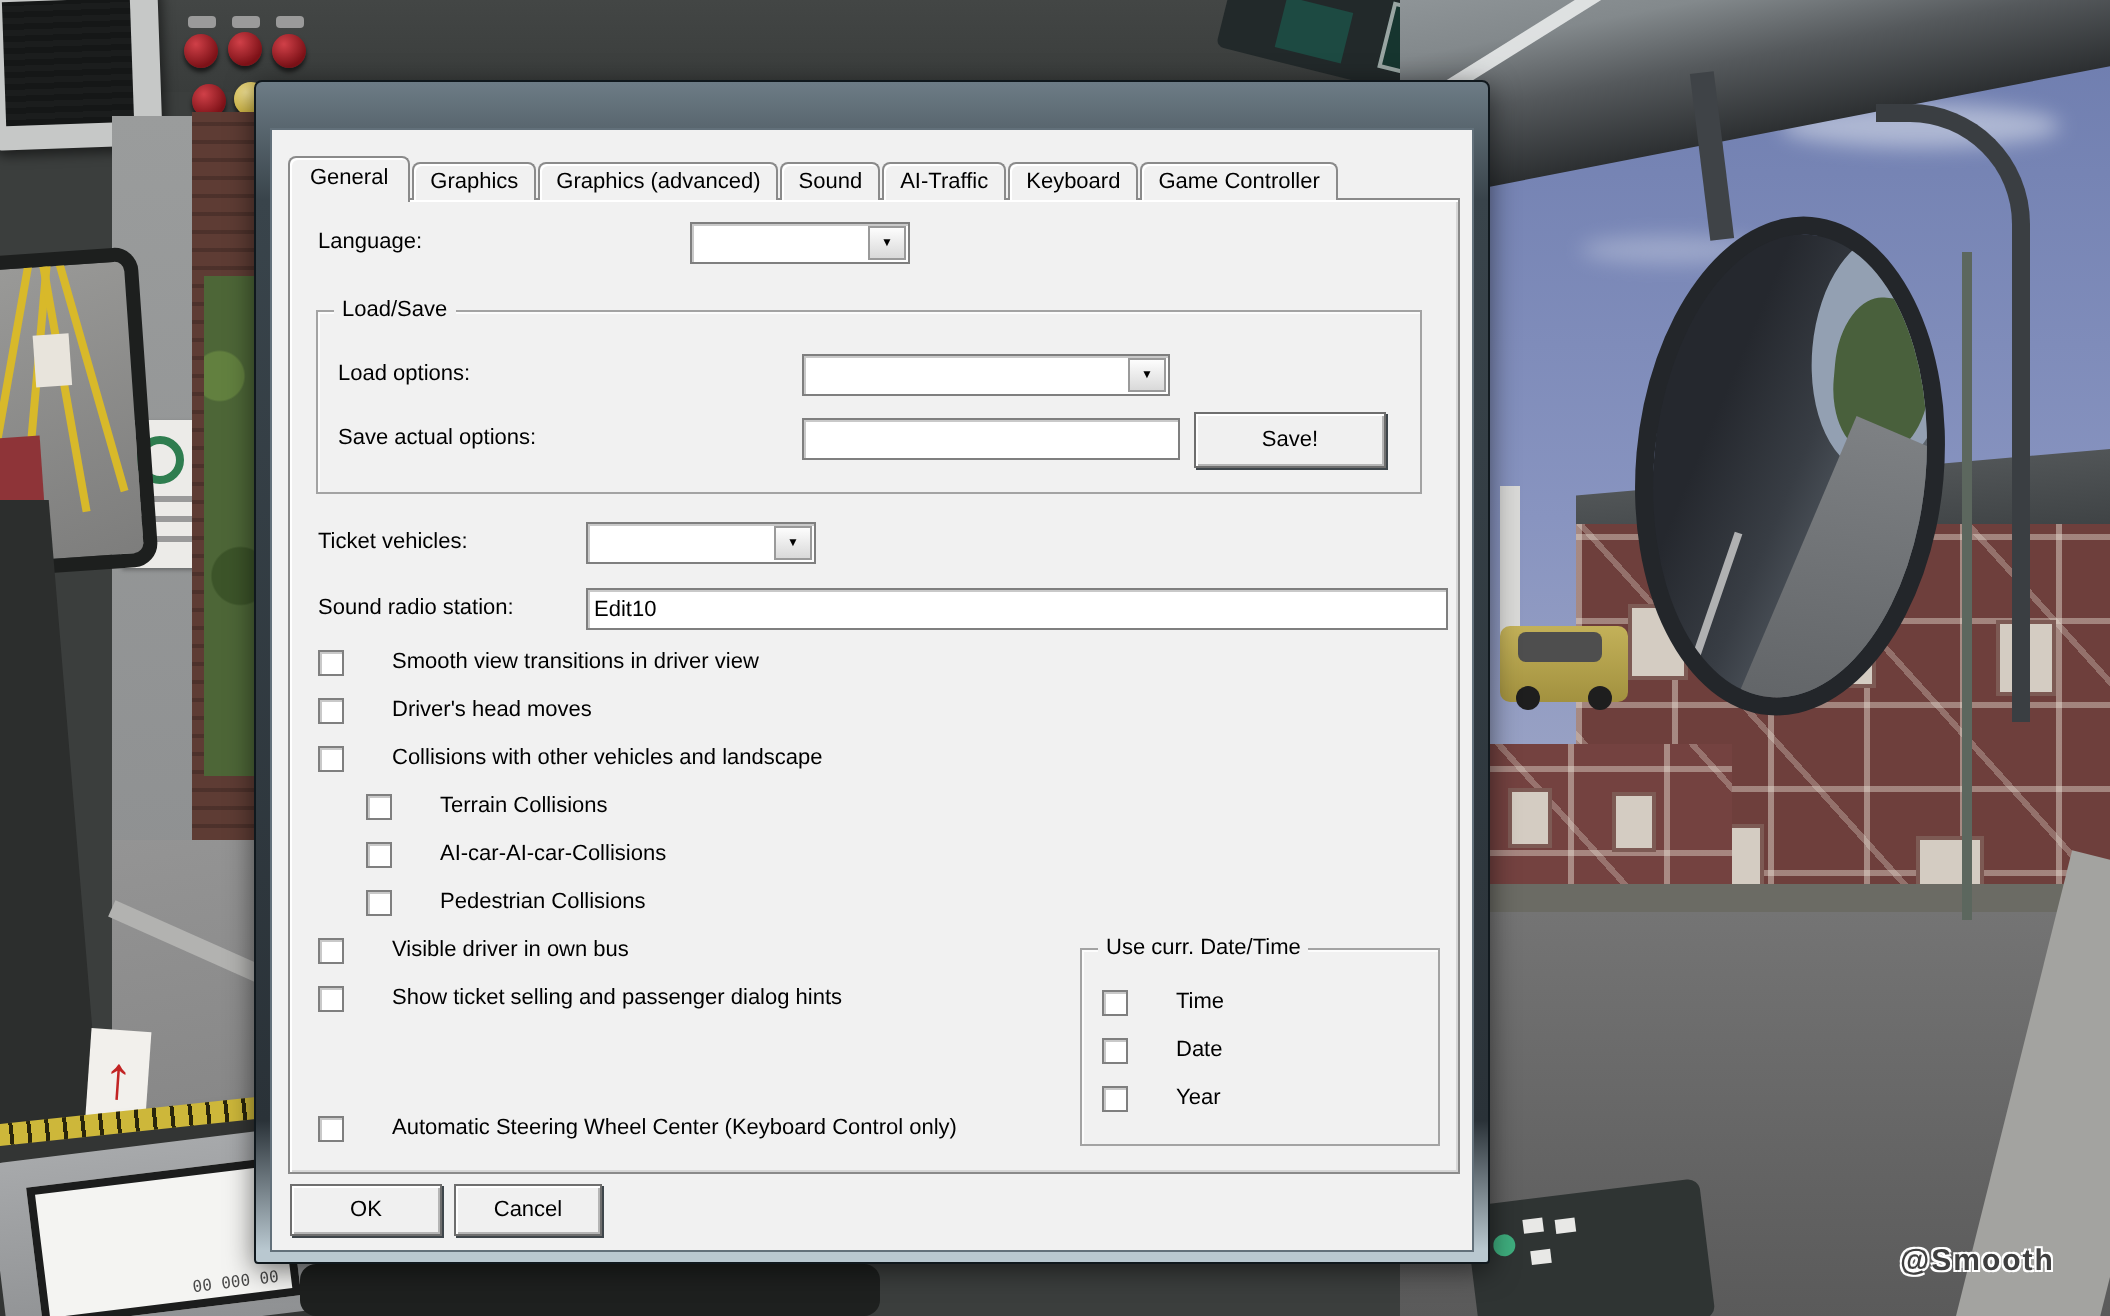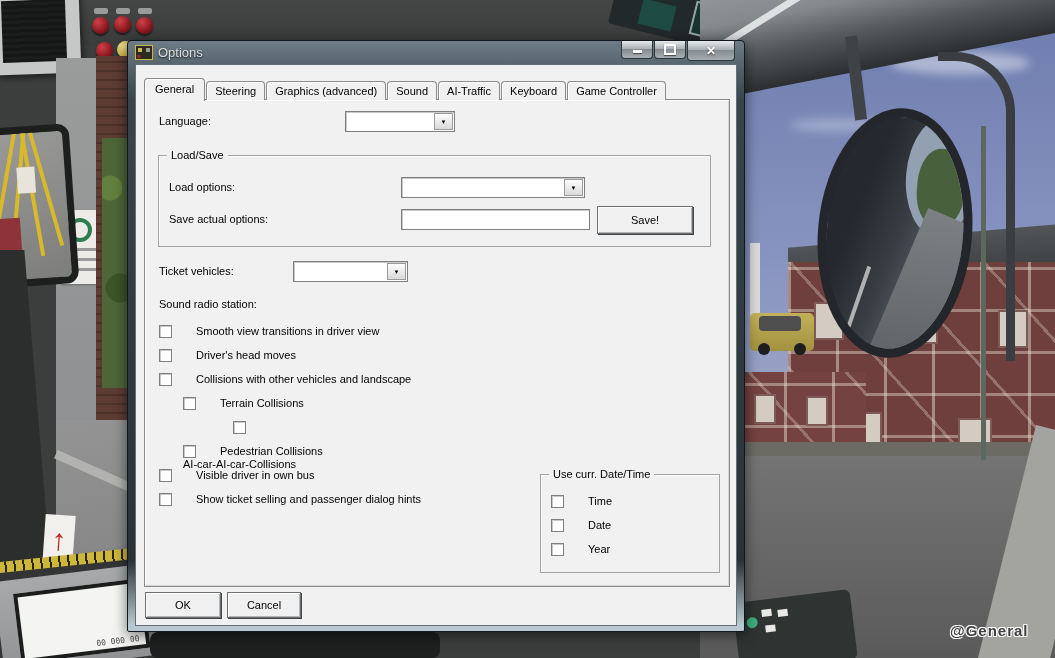--- a/index.html
+++ b/index.html
@@ -229,48 +229,29 @@
     </div>
 
     <div class="abs deskshadow"></div>
     <div class="abs farebox">
       <div class="fb-k" style="left:28px;top:10px;"></div>
       <div class="fb-k" style="left:44px;top:12px;"></div>
       <div class="fb-k" style="left:30px;top:26px;"></div>
       <div class="fb-g"></div>
     </div>
 
-    <div class="abs watermark">@General</div>
+    <div class="abs watermark">@Smooth</div>
   </div>
 
   <div id="dialog">
-    <div class="titlebar">
-      <div class="title-icon">
-          <i></i>
-          <b></b>
-          <u></u>
-        </div>
-      <div class="title-text">Options</div>
-      <div class="winbtns">
-        <div class="winbtn small">
-            <span class="glyph-min"></span>
-          </div>
-        <div class="winbtn small">
-            <span class="glyph-max"></span>
-          </div>
-        <div class="winbtn close">
-            <span class="glyph-x">✕</span>
-          </div>
-      </div>
-    </div>
 
     <div class="client">
 
       <div class="tabs">
-        <span class="tab active">General</span><span class="tab">Steering</span><span class="tab">Graphics (advanced)</span><span class="tab">Sound</span><span class="tab">AI-Traffic</span><span class="tab">Keyboard</span><span class="tab">Game Controller</span>
+        <span class="tab active">General</span><span class="tab">Graphics</span><span class="tab">Graphics (advanced)</span><span class="tab">Sound</span><span class="tab">AI-Traffic</span><span class="tab">Keyboard</span><span class="tab">Game Controller</span>
       </div>
 
       <div class="panel">
 
         <div class="lbl" style="left:14px;top:15px;">Language:</div>
         <div class="combo" style="left:200px;top:11px;width:108px;">
           <span class="lbl" style="left:3px;top:3px;"></span>
           <span class="drop">
               <span>▼</span>
             </span>
@@ -294,52 +275,59 @@
 
         <div class="lbl" style="left:14px;top:165px;">Ticket vehicles:</div>
         <div class="combo" style="left:148px;top:161px;width:113px;">
           <span class="lbl" style="left:3px;top:3px;"></span>
           <span class="drop">
               <span>▼</span>
             </span>
         </div>
 
         <div class="lbl" style="left:14px;top:198px;">Sound radio station:</div>
+        <div class="edit" style="left:148px;top:194px;width:426px;">
+          <span>Edit10</span>
+        </div>
 
         <div class="cb-row" style="left:14px;top:225px;">
           <span class="cb"></span>
           <span class="cb-label">Smooth view transitions in driver view</span>
         </div>
         <div class="cb-row" style="left:14px;top:249px;">
           <span class="cb"></span>
           <span class="cb-label">Driver's head moves</span>
         </div>
         <div class="cb-row" style="left:14px;top:273px;">
           <span class="cb"></span>
           <span class="cb-label">Collisions with other vehicles and landscape</span>
         </div>
         <div class="cb-row" style="left:38px;top:297px;">
           <span class="cb"></span>
           <span class="cb-label">Terrain Collisions</span>
         </div>
-        <div class="cb-row" style="left:38px;top:321px;flex-direction:column;">
+        <div class="cb-row" style="left:38px;top:321px;">
           <span class="cb"></span>
           <span class="cb-label">AI-car-AI-car-Collisions</span>
         </div>
         <div class="cb-row" style="left:38px;top:345px;">
           <span class="cb"></span>
           <span class="cb-label">Pedestrian Collisions</span>
         </div>
         <div class="cb-row" style="left:14px;top:369px;">
           <span class="cb"></span>
           <span class="cb-label">Visible driver in own bus</span>
         </div>
         <div class="cb-row" style="left:14px;top:393px;justify-content:space-between;">
           <span class="cb"></span>
           <span class="cb-label">Show ticket selling and passenger dialog hints</span>
+        </div>
+        <div class="cb-row" style="left:14px;top:458px;">
+          <span class="cb"></span>
+          <span class="cb-label">Automatic Steering Wheel Center (Keyboard Control only)</span>
         </div>
 
         <div class="groupbox" style="left:395px;top:374px;width:178px;height:97px;">
           <span class="gb-title">Use curr. Date/Time</span>
           <div class="cb-row" style="left:10px;top:20px;align-items:center;">
             <span class="cb"></span>
             <span class="cb-label">Time</span>
           </div>
           <div class="cb-row" style="left:10px;top:44px;">
             <span class="cb"></span>

